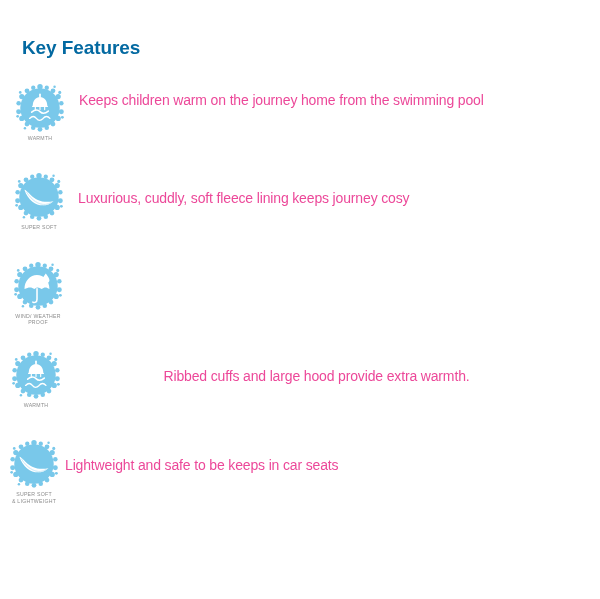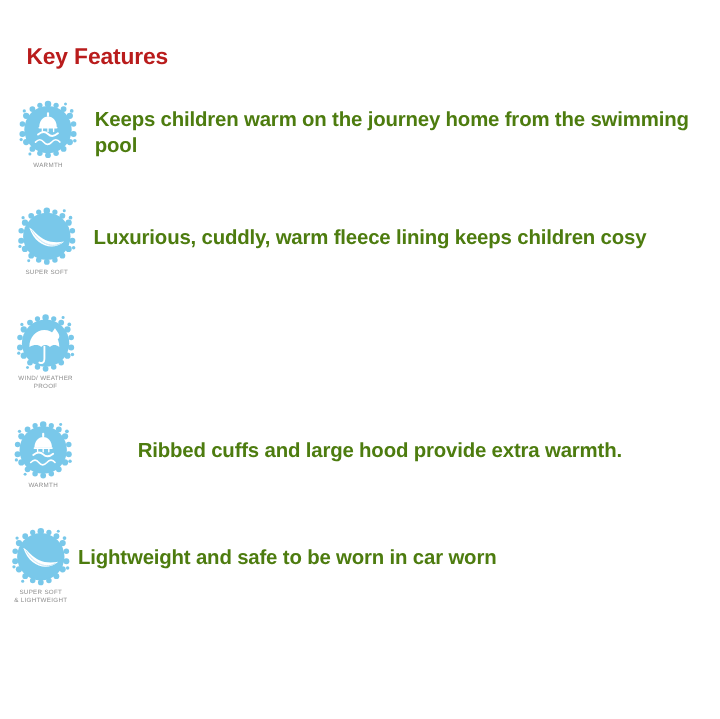--- a/index.html
+++ b/index.html
@@ -22,21 +22,21 @@
     height: 599px;
     background: #ffffff;
   }
 
   .page-title {
     position: absolute;
     left: 22px;
     top: 36px;
     font-size: 19px;
     font-weight: 700;
-    color: #b91c1c;
+    color: #0369a1;
     letter-spacing: -0.1px;
     line-height: 24px;
   }
 
   .features {
     position: absolute;
     left: 0;
     top: 78px;
     width: 600px;
   }
@@ -73,24 +73,24 @@
     color: #8d8d8d;
     text-align: center;
     font-weight: 400;
     text-transform: uppercase;
     white-space: pre-line;
     width: 78px;
   }
 
   .feature-text {
     flex: 1 1 auto;
-    font-size: 17px;
+    font-size: 14px;
     line-height: 22px;
-    font-weight: 700;
-    color: #4d7c0f;
+    font-weight: 400;
+    color: #ec4899;
     letter-spacing: -0.15px;
     padding-top: 13px;
     padding-right: 18px;
     max-width: 495px;
   }
 
   
   .row-0 .feature-text { padding-top: 11px; padding-right: 16px; }
   .row-1 .feature-text { padding-top: 20px; }
   .row-2 .feature-text { padding-top: 12px; }
@@ -193,21 +193,21 @@
             </g>
             <g>
               <path d="M22 36 c10 30 38 38 56 22 c-20 4 -34 -2 -44 -12 c-6 -6 -10 -10 -12 -10 z" fill="#ffffff"></path>
               <path d="M26 40 c12 22 34 30 48 20" fill="none" stroke="#bfe4f5" stroke-width="1.6"></path>
               <path d="M32 48 c8 10 18 16 28 17" fill="none" stroke="#d8eefa" stroke-width="1.4"></path>
             </g>
           </svg>
         </span>
         <span class="badge-caption">SUPER SOFT</span>
       </div>
-      <div class="feature-text">Luxurious, cuddly, warm fleece lining keeps children cosy</div>
+      <div class="feature-text">Luxurious, cuddly, soft fleece lining keeps journey cosy</div>
     </div>
 
     <div class="feature-row row-2">
       <div class="badge">
         <span class="badge-blob">
           <svg width="52" height="52" viewBox="0 0 100 100" aria-hidden="true">
             <g fill="#79c8ea">
               <circle cx="50" cy="50" r="38"></circle>
               <circle cx="50" cy="9" r="5.2"></circle>
                 <circle cx="63" cy="11" r="4.2"></circle>
@@ -327,17 +327,17 @@
             <g>
               <path d="M22 36 c10 30 38 38 56 22 c-20 4 -34 -2 -44 -12 c-6 -6 -10 -10 -12 -10 z" fill="#ffffff"></path>
               <path d="M26 40 c12 22 34 30 48 20" fill="none" stroke="#bfe4f5" stroke-width="1.6"></path>
               <path d="M32 48 c8 10 18 16 28 17" fill="none" stroke="#d8eefa" stroke-width="1.4"></path>
             </g>
           </svg>
         </span>
         <span class="badge-caption">SUPER SOFT
 &amp; LIGHTWEIGHT</span>
       </div>
-      <div class="feature-text">Lightweight and safe to be worn in car worn</div>
+      <div class="feature-text">Lightweight and safe to be keeps in car seats</div>
     </div>
 
   </div>
 </div>
 
 </body></html>

